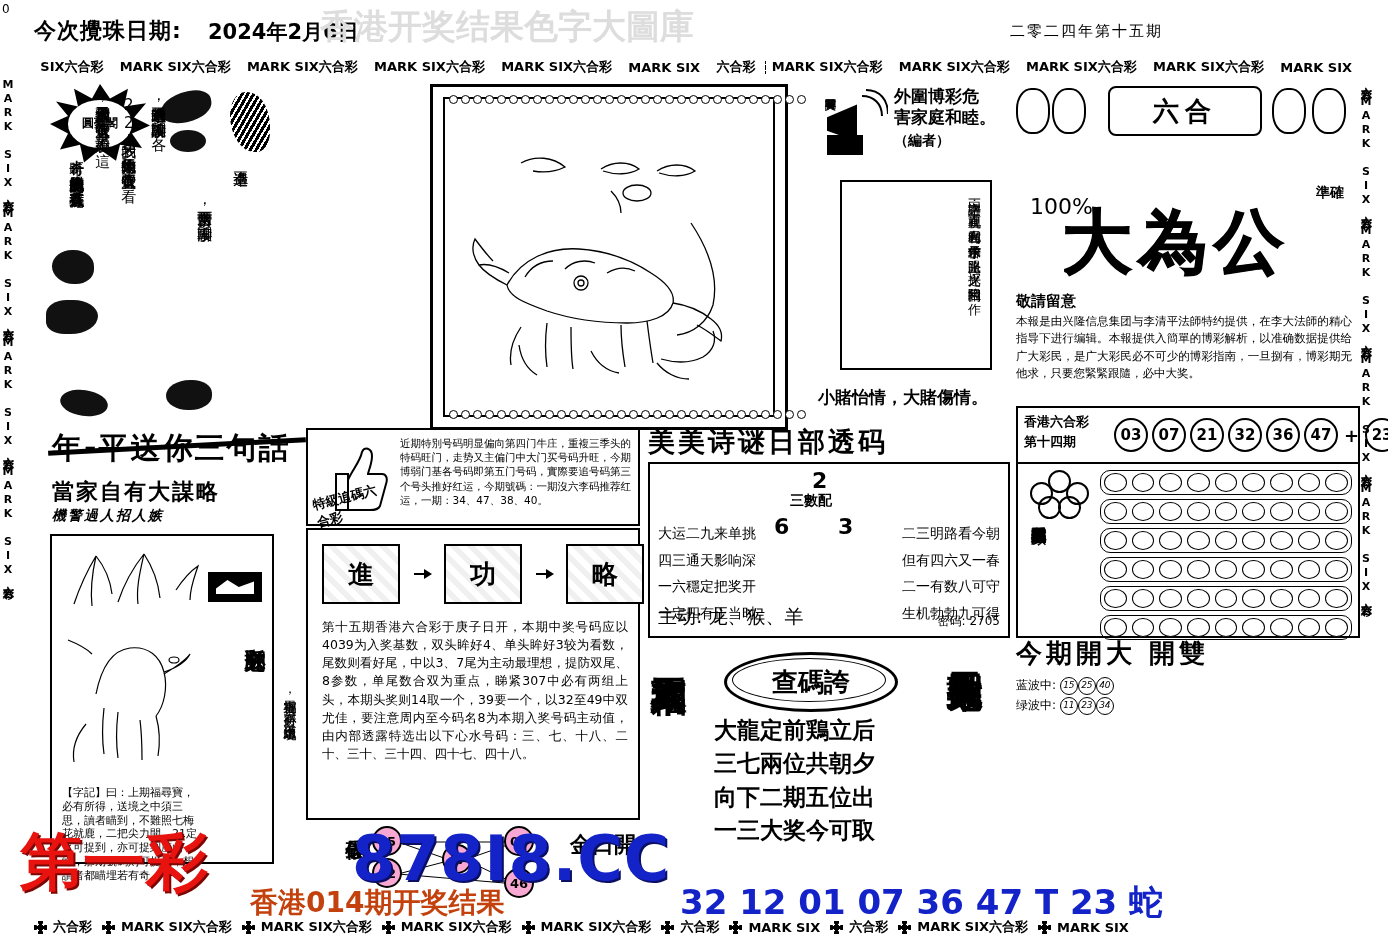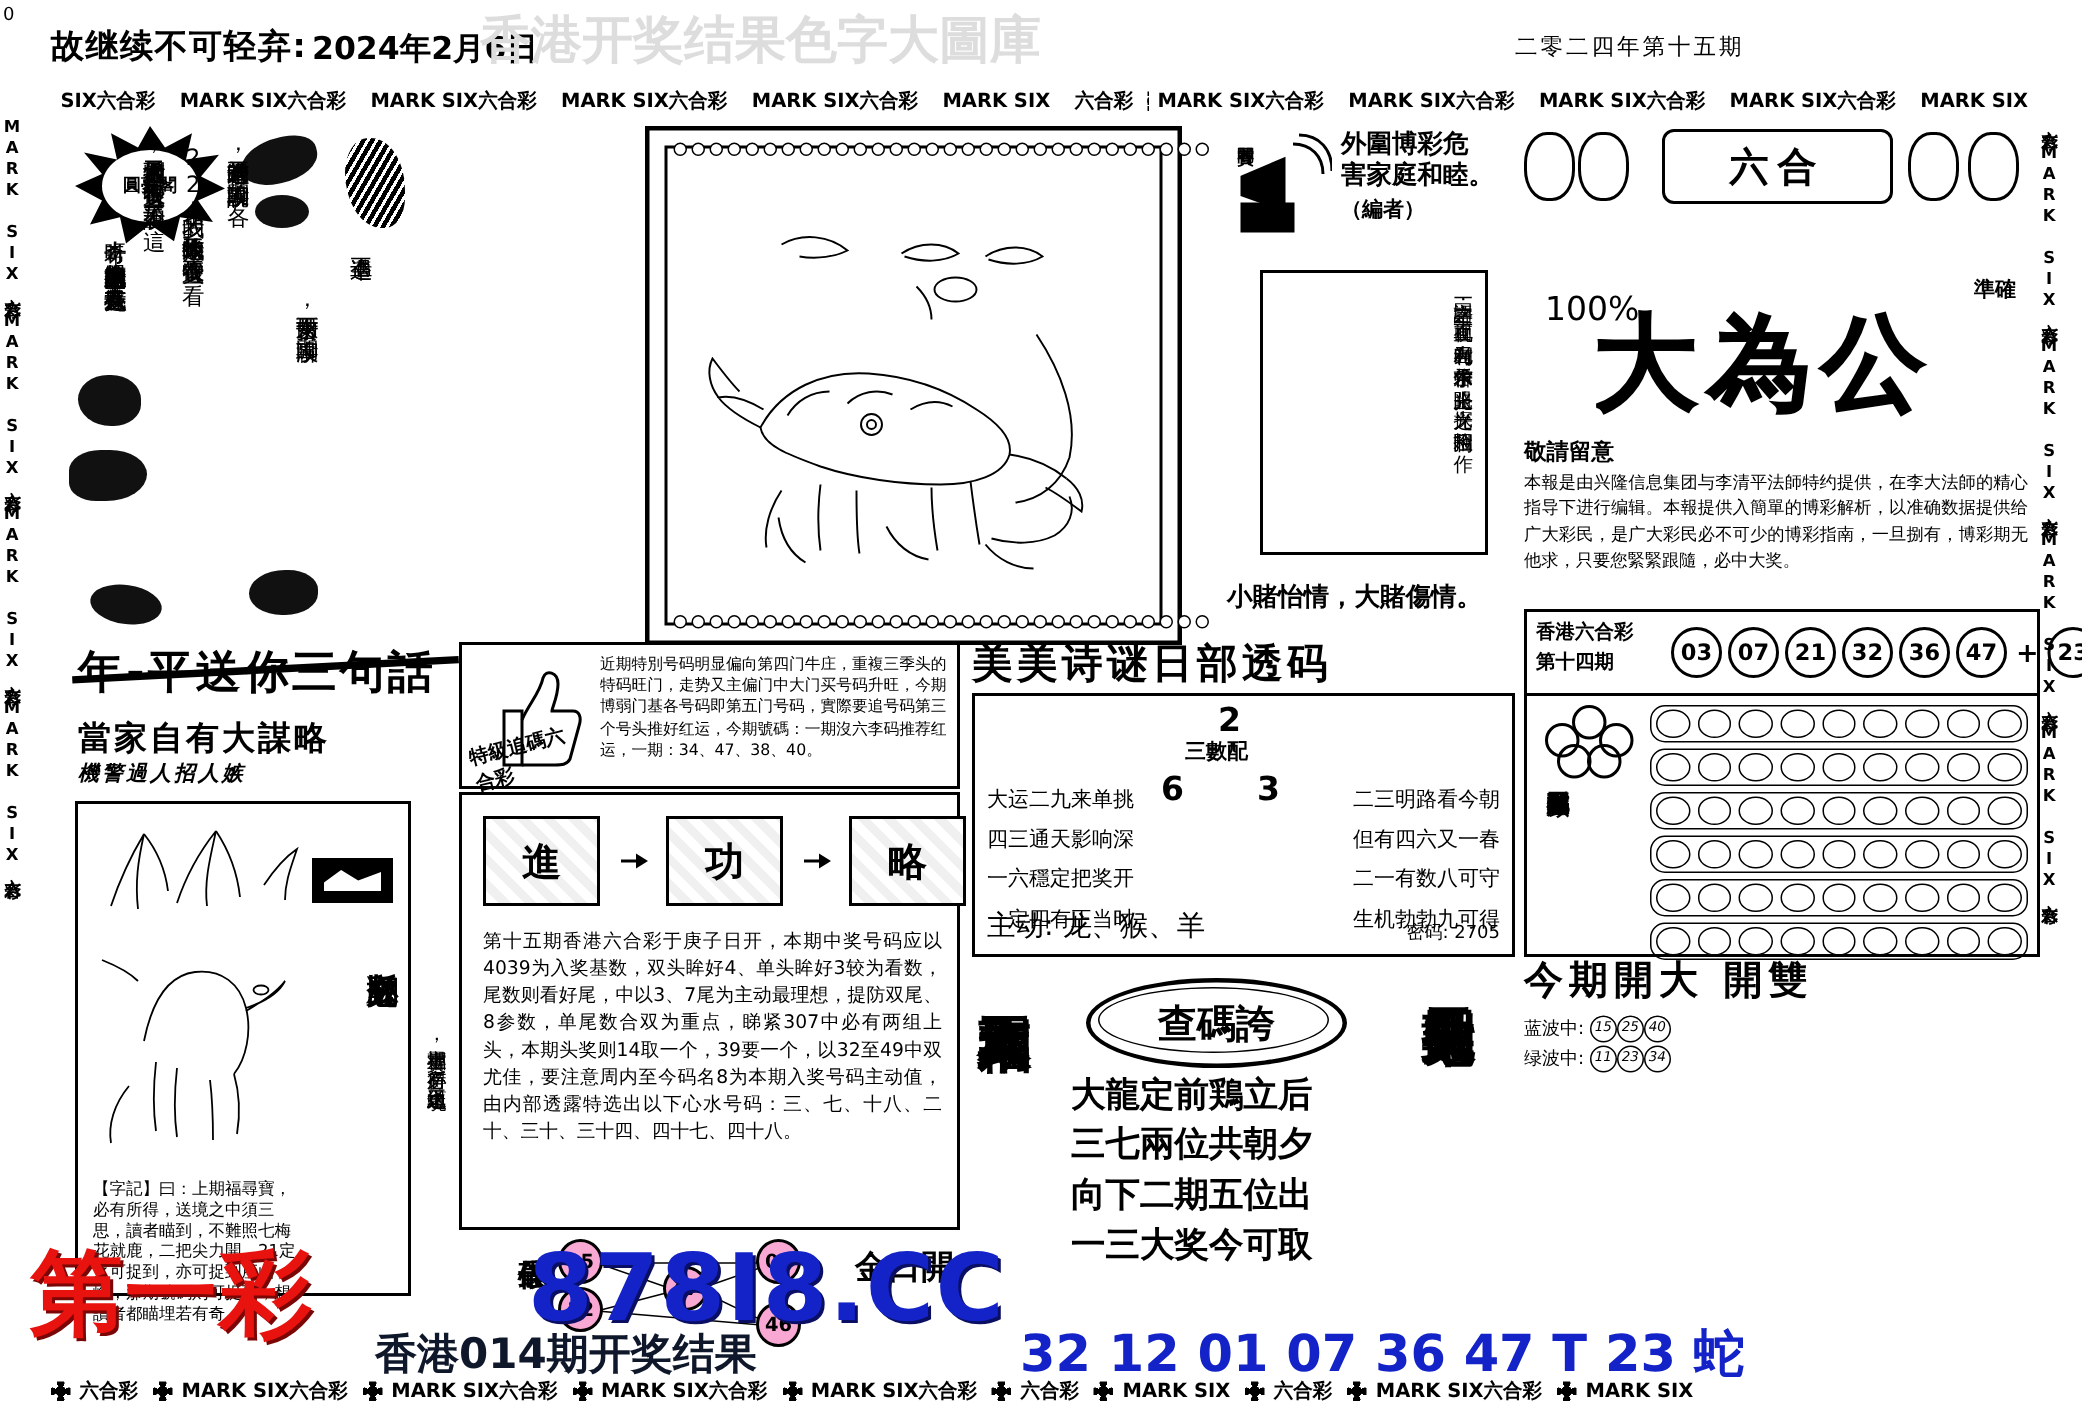--- a/index.html
+++ b/index.html
@@ -172,30 +172,30 @@
   .finalblock .bd{font-size:12.5px;line-height:1.55;text-align:justify;margin-top:4px;}
   .wavelist{margin-top:4px;font-size:12px;line-height:1.7;}
   .wavelist .wb{display:inline-flex;gap:0;vertical-align:middle;}
   .wbdot{width:16px;height:16px;border:1px solid #000;border-radius:50%;display:flex;align-items:center;justify-content:center;font-size:9px;}
 
   
   .wm{left:20px;top:820px;width:1000px;height:110px;pointer-events:none;}
   .wm .red{position:absolute;left:0;top:0;font-size:62px;font-weight:bold;color:#e8120e;letter-spacing:1px;text-shadow:2px 2px 0 #7a0605;}
   .wm .blue{position:absolute;left:332px;top:2px;font-size:62px;font-weight:bold;color:#1323c8;letter-spacing:1px;text-shadow:2px 2px 0 #0a0f63;}
   .wm2{left:250px;top:884px;width:1120px;}
-  .wm2 .t{font-size:28px;font-weight:bold;color:#0f172a;}
+  .wm2 .t{font-size:28px;font-weight:bold;color:#c2410c;}
   .wm2 .b{position:absolute;left:430px;top:-4px;font-size:34px;font-weight:bold;color:#1323c8;}
 </style>
 </head>
 <body>
 
 <div class="page">
 
   <div class="abs topzero">0</div>
-  <div class="abs draw-date-label">故继续不可轻弃:</div>
+  <div class="abs draw-date-label">今次攪珠日期:</div>
   <div class="abs draw-date-value">2024年2月6日</div>
   <div class="abs masthead-ghost">香港开奖结果色字大圖庫</div>
   <div class="abs issue-note">二零二四年第十五期</div>
 
   <div class="abs strip top">
     <span class="flower"></span>
       <span>SIX六合彩</span>
     <span class="flower"></span>
       <span>MARK SIX六合彩</span>
     <span class="flower"></span>

